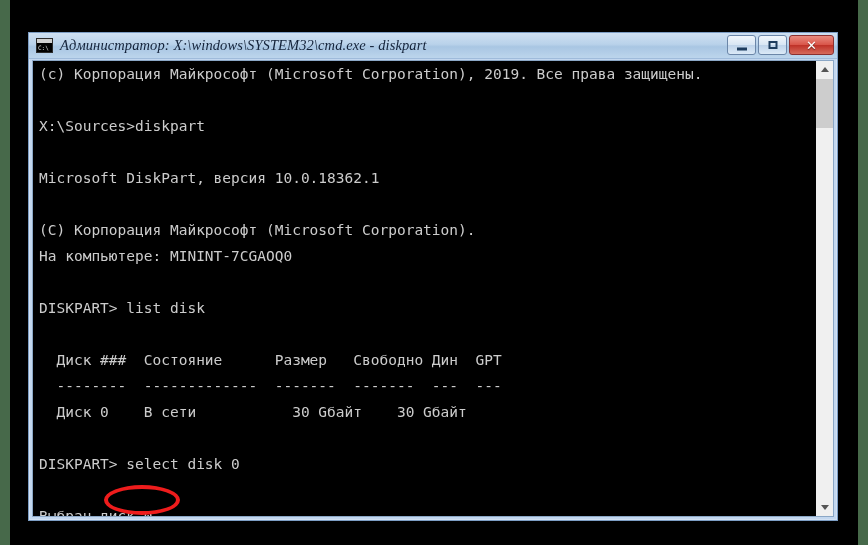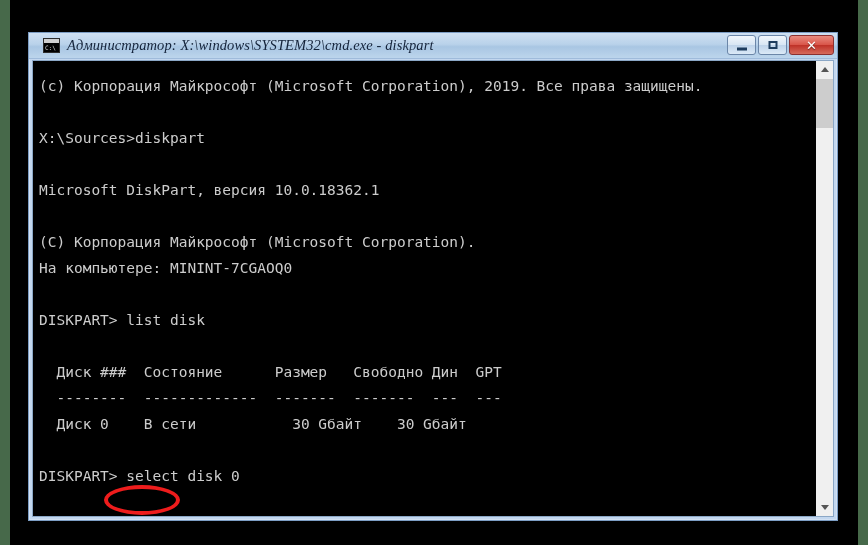--- a/index.html
+++ b/index.html
@@ -40,21 +40,21 @@
   }
 
   
   .titlebar {
     position: relative;
     height: 26px;
     background: linear-gradient(to bottom,
         #cfe0f2 0%, #b9d2ea 45%, #a9c6e3 55%, #bcd5ec 100%);
     display: flex;
     align-items: center;
-    padding-left: 14px;
+    padding-left: 7px;
     box-sizing: border-box;
     border-bottom: 1px solid #9fbbdb;
   }
   .title-icon {
     width: 17px;
     height: 15px;
     flex: 0 0 auto;
     background: #e8e8e8;
     border: 1px solid #2b2b2b;
     position: relative;
@@ -157,21 +157,21 @@
     display: flex;
     overflow: hidden;
   }
   .console-text {
     flex: 1 1 auto;
     background: #000;
     color: #cccccc;
     font-family: "DejaVu Sans Mono", monospace;
     font-size: 14.5px;
     line-height: 26px;
-    padding: 12px 0 0 6px;
+    padding: 0 0 0 6px;
     white-space: pre;
     overflow: hidden;
     position: relative;
   }
   .console-text .line {
     height: 26px;
     min-height: 26px;
   }
 
   

